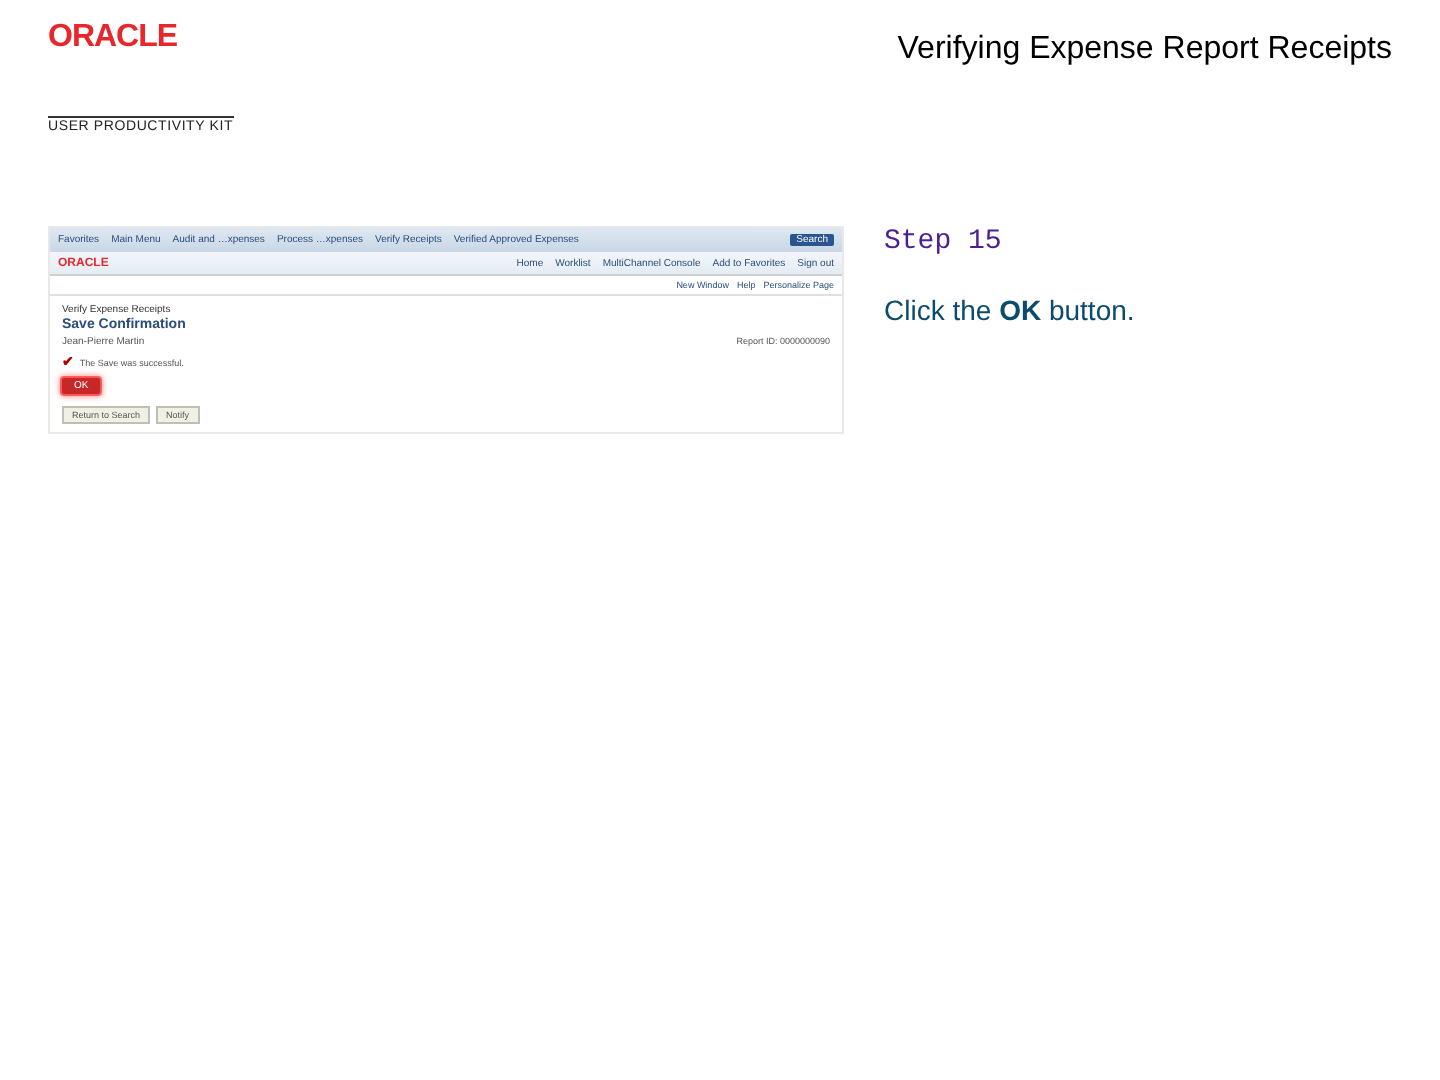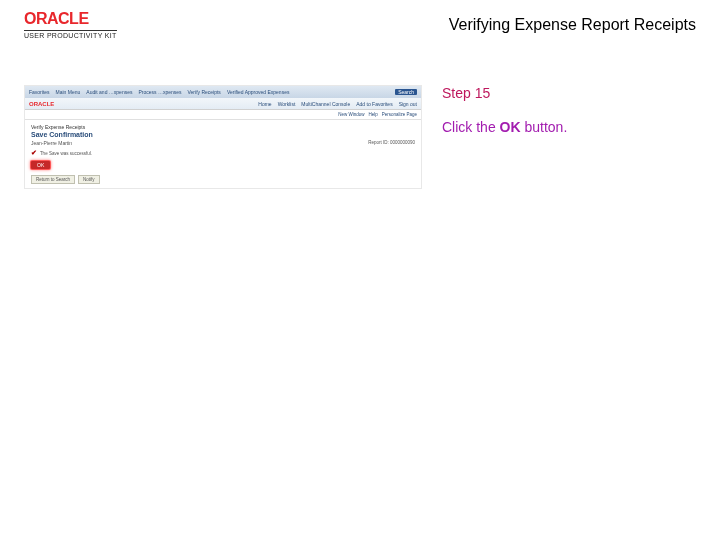--- a/index.html
+++ b/index.html
@@ -1,15 +1,15 @@
 <!DOCTYPE html>
 <html><head>
   <meta charset="utf-8">
   <style>
-    * { margin: 0; padding: 0; box-sizing: border-box; }
+    * { margin: 0; padding: 0; box-sizing: border-box; gap: 28px; }
     body {
       width: 720px;
       height: 540px;
       font-family: Arial, Helvetica, sans-serif;
       background: #fff;
       position: relative;
     }
     .header {
       display: flex;
       justify-content: space-between;
@@ -100,22 +100,22 @@
       margin-top:6px; display:flex; gap:3px;
     }
     .ss-fbtn {
       background:#f0f0e4; border:1px solid #c0c0b0;
       color:#555; font-size:4.5px; padding:1px 4px;
     }
     .instructions {
       flex: 1;
       padding-top: 0;
     }
-    .step-label { font-size: 14px; color:#be185d; margin-bottom: 18px; }
-    .step-text { font-size: 14px; color:#a21caf; }
+    .step-label { font-size: 14px; color:#4c1d95; margin-bottom: 18px; font-family: Liberation Mono, monospace; }
+    .step-text { font-size: 14px; color:#0c4a6e; }
     .step-text b { font-weight:bold; }
   </style>
 </head>
 <body>
 
 <div class="header">
   <div class="brand">
     <div class="brand-logo">ORACLE</div>
     <div class="brand-sub">USER PRODUCTIVITY KIT</div>
   </div>

